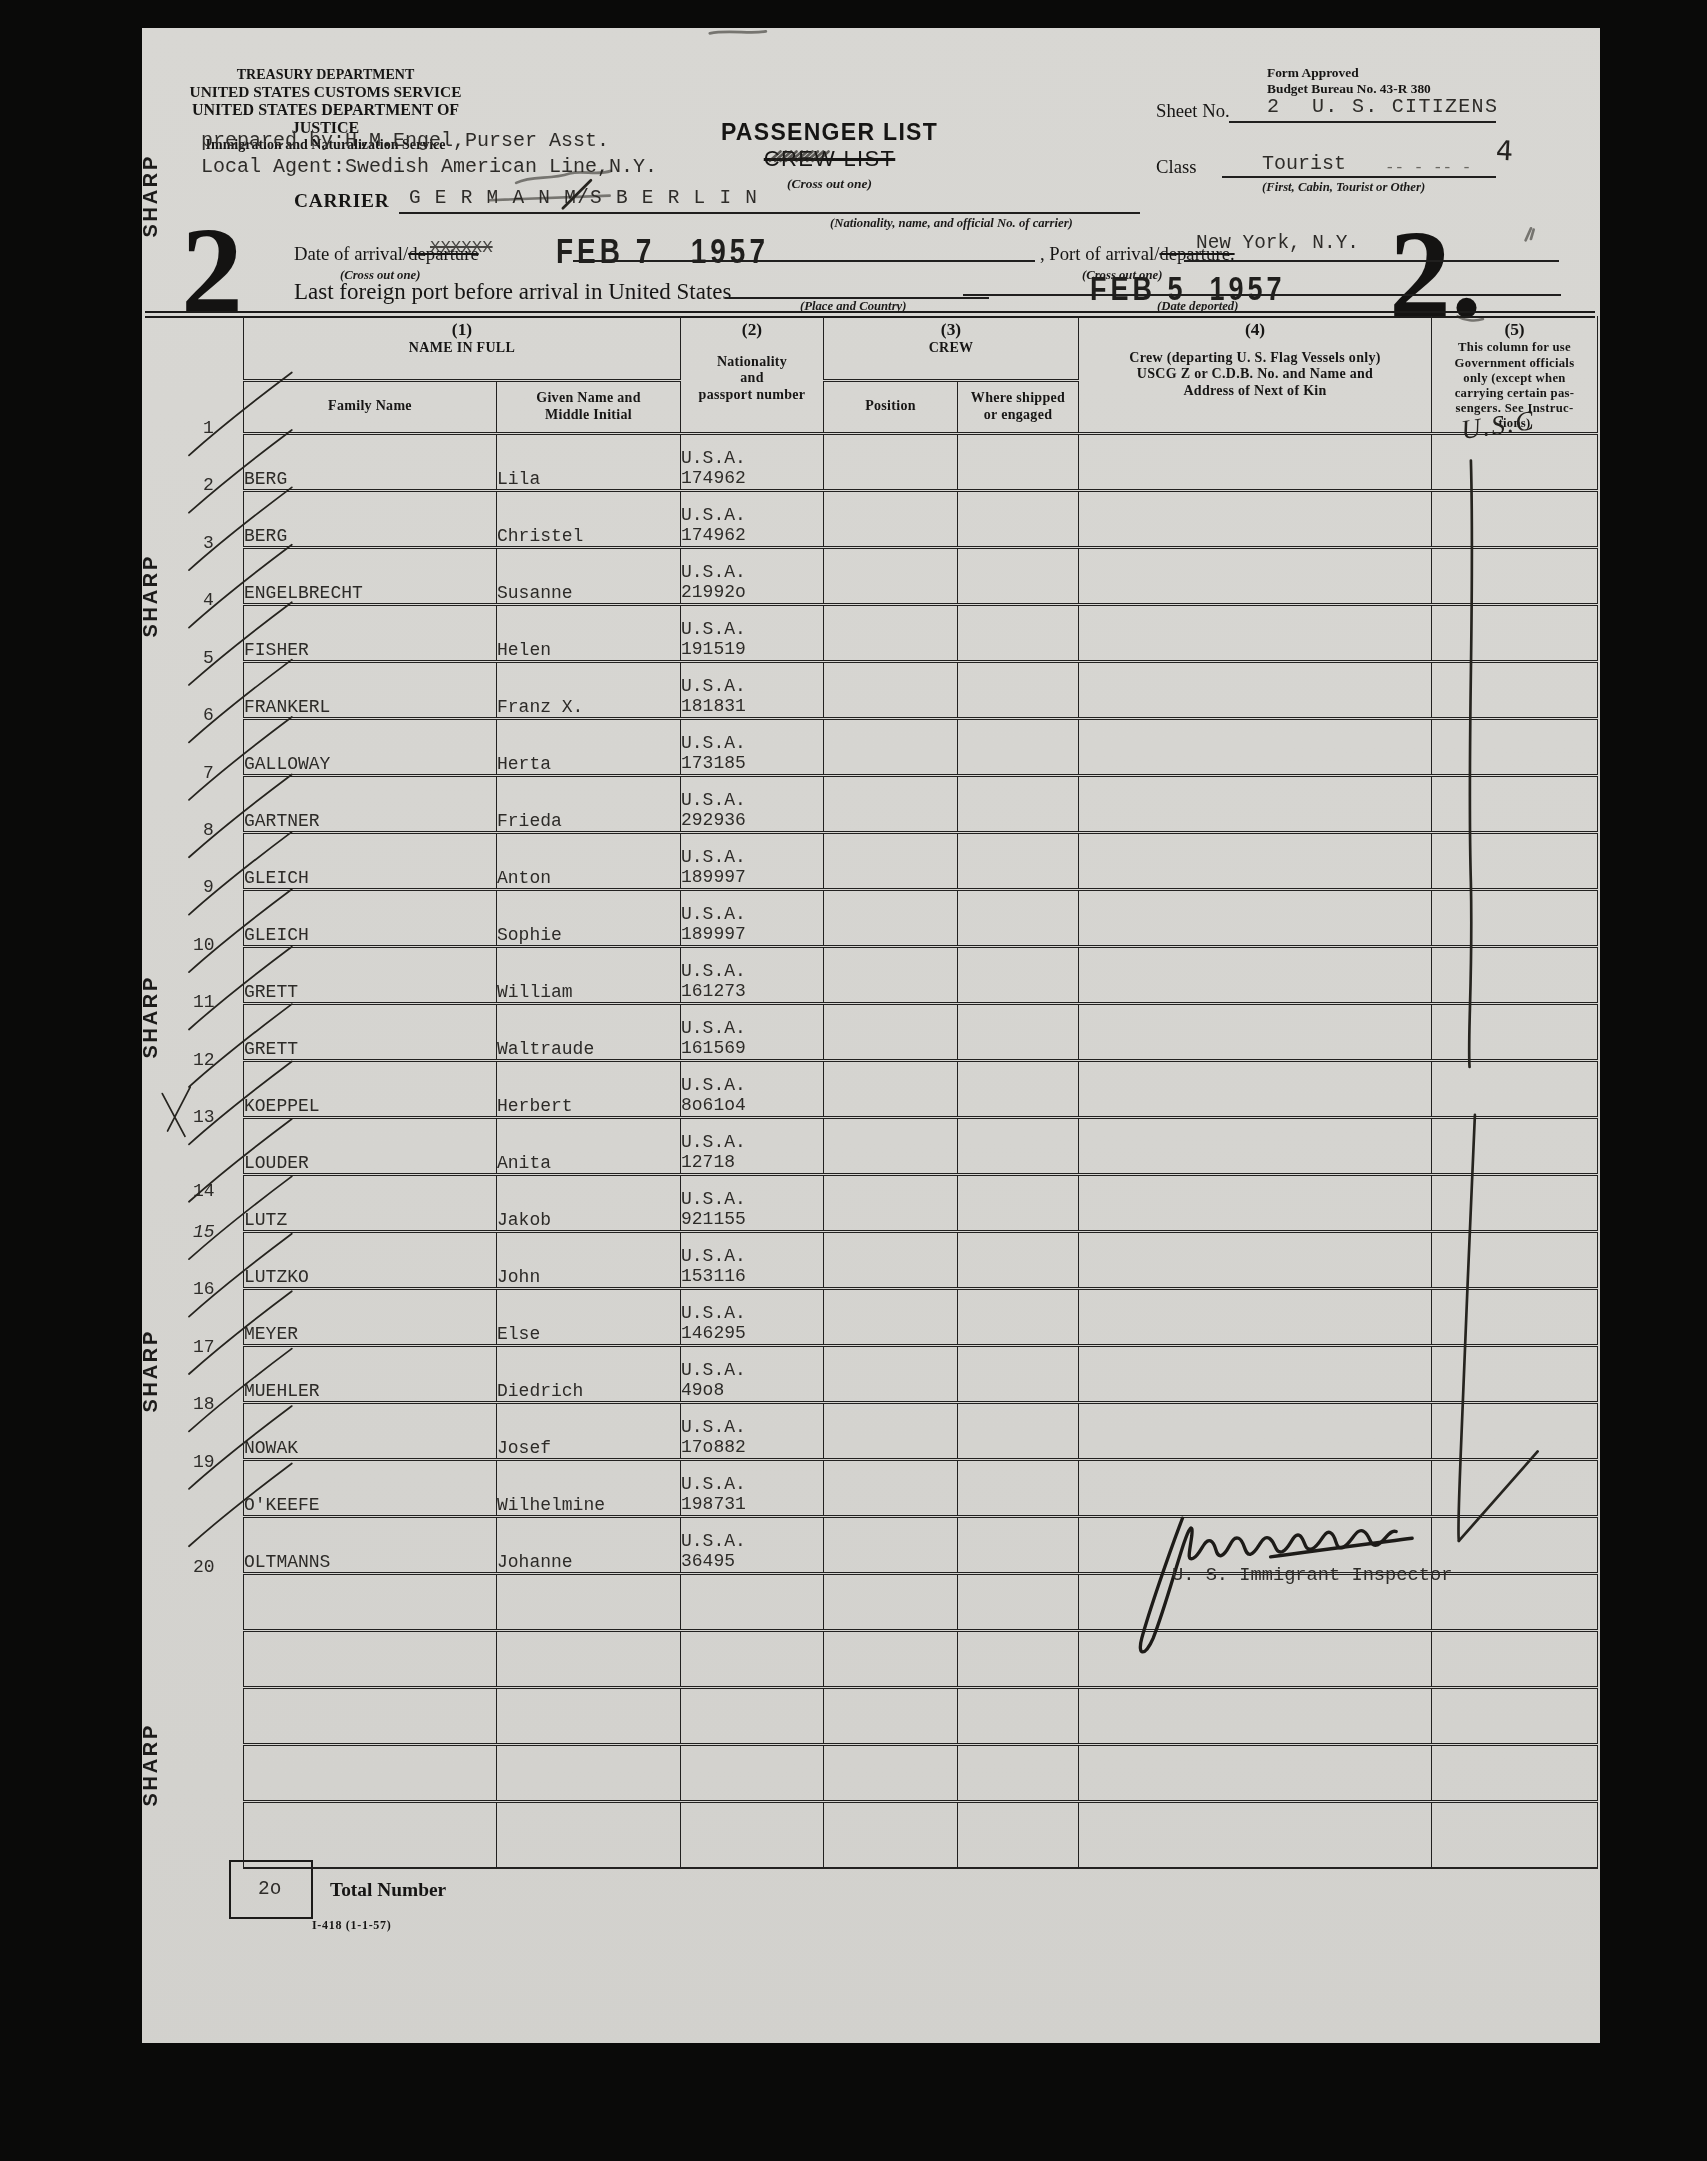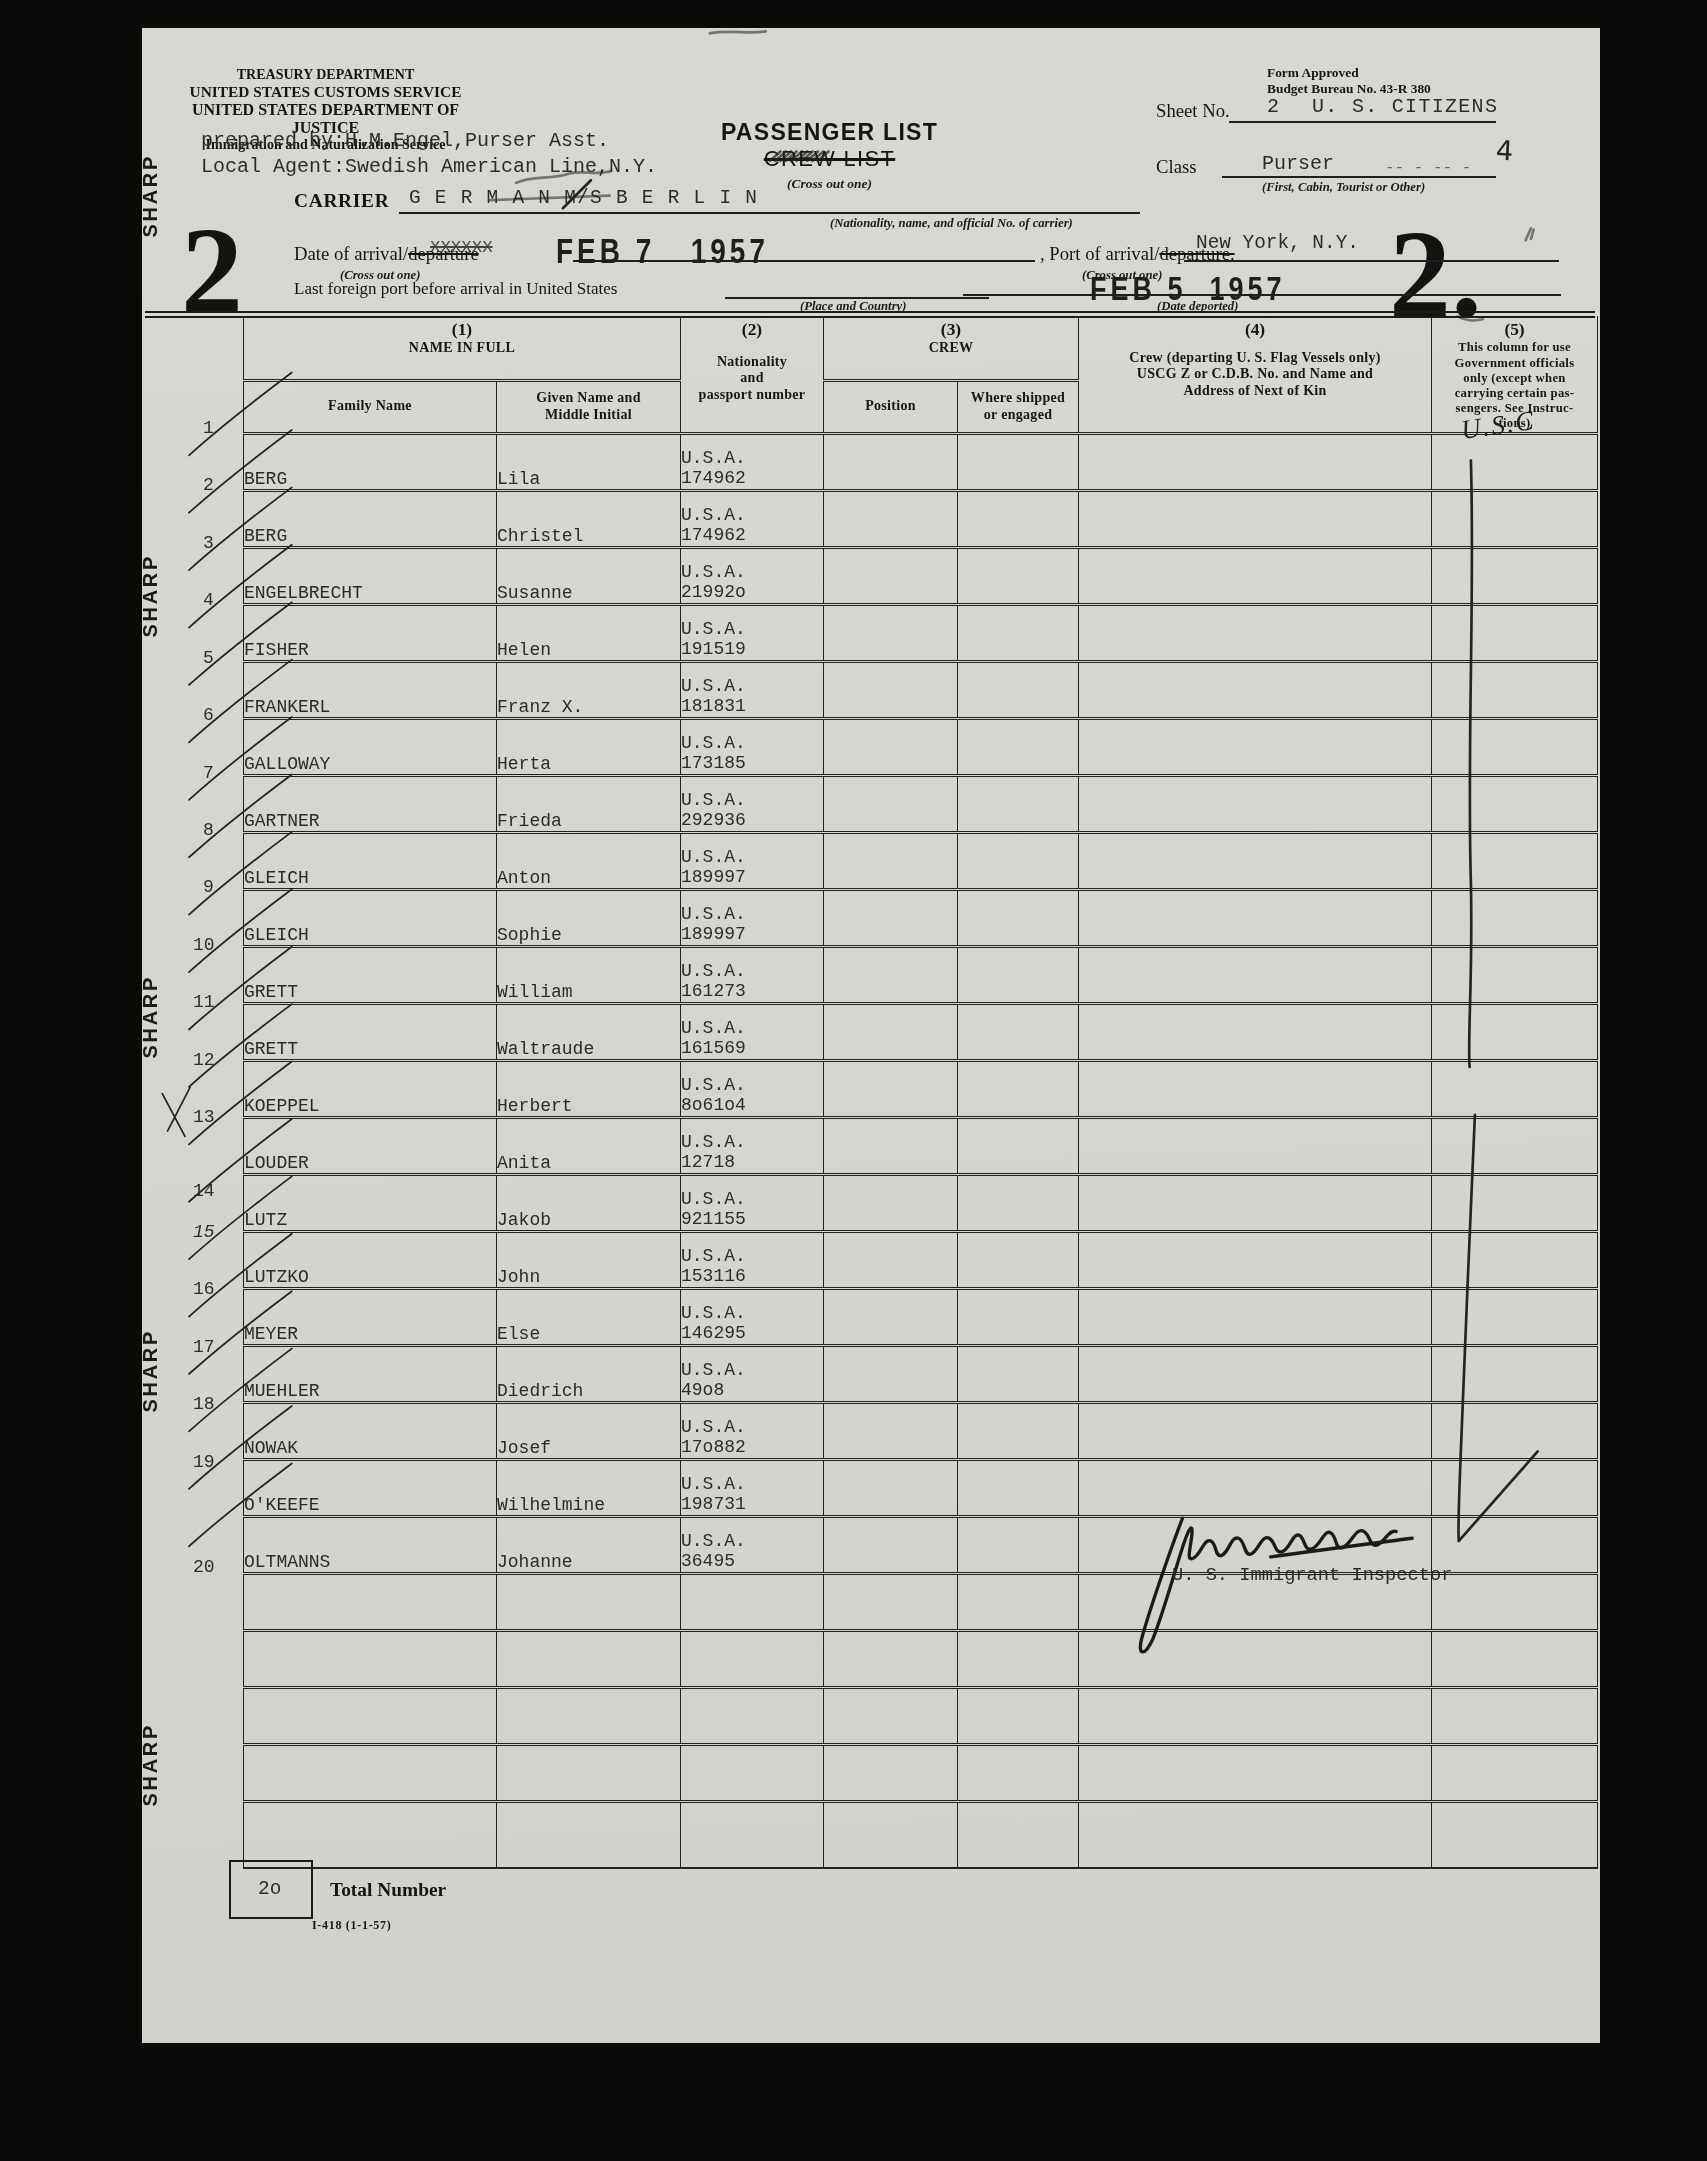--- a/index.html
+++ b/index.html
@@ -96,21 +96,21 @@
 
   <div class="abs printed bold" style="left:1125px;top:37px;font-size:13.4px">Form Approved</div>
   <div class="abs printed bold" style="left:1125px;top:53px;font-size:13.4px">Budget Bureau No. 43-R 380</div>
 
   <div class="abs printed" style="left:1014px;top:72px;font-size:18.7px">Sheet No.</div>
   <div class="abs typed" style="left:1125px;top:67px;font-size:20px">2</div>
   <div class="abs typed" style="left:1170px;top:67px;font-size:20px;letter-spacing:1.3px">U. S. CITIZENS</div>
   <div class="uline" style="left:1087px;top:93px;width:267px"></div>
 
   <div class="abs printed" style="left:1014px;top:128px;font-size:18.7px">Class</div>
-  <div class="abs typed" style="left:1120px;top:124px;font-size:20px">Purser</div>
+  <div class="abs typed" style="left:1120px;top:124px;font-size:20px">Tourist</div>
   <div class="abs typed" style="left:1243px;top:131px;font-size:16px;color:#6b6963">-- - -- -</div>
   <div class="uline" style="left:1080px;top:148px;width:274px"></div>
   <div class="abs hint" style="left:1120px;top:152px;font-size:12.7px">(First, Cabin, Tourist or Other)</div>
   <div class="abs handfour" style="left:1354px;top:107px">4</div>
 
   <div class="abs printed bold" style="left:152px;top:162px;font-size:19.4px;letter-spacing:0.7px">CARRIER</div>
   <div class="abs typed" style="left:267px;top:159px;font-size:19.4px;letter-spacing:1.3px">G E R M A N  M/S  B E R L I N</div>
   <div class="uline" style="left:257px;top:184px;width:741px"></div>
   <div class="abs hint" style="left:688px;top:188px;font-size:12.7px">(Nationality, name, and official No. of carrier)</div>
 
@@ -125,21 +125,21 @@
   <div class="abs stamp" style="left:414px;top:204px;font-size:28px">FEB 7   1957</div>
   <div class="uline" style="left:431px;top:232px;width:462px"></div>
 
   <div class="abs printed" style="left:898px;top:215px;font-size:18.7px">
     <span>, Port of arrival/</span><span class="strike">departure.</span>
   </div>
   <div class="abs hint" style="left:940px;top:240px;font-size:12.7px">(Cross out one)</div>
   <div class="abs typed" style="left:1054px;top:204px;font-size:19.4px">New York, N.Y.</div>
   <div class="uline" style="left:1042px;top:232px;width:375px"></div>
 
-  <div class="abs printed" style="left:152px;top:251px;font-size:17px">Last foreign port before arrival in United States</div>
+  <div class="abs printed" style="left:152px;top:251px;font-size:23px">Last foreign port before arrival in United States</div>
   <div class="uline" style="left:583px;top:269px;width:264px"></div>
   <div class="abs hint" style="left:658px;top:271px;font-size:12.7px">(Place and Country)</div>
   <div class="abs stamp" style="left:948px;top:243px;font-size:27px">FEB 5  1957</div>
   <div class="uline" style="left:821px;top:266px;width:598px"></div>
   <div class="abs hint" style="left:1015px;top:271px;font-size:12.7px">(Date deported)</div>
 
   <div class="dblrule" style="top:283px"></div>
 
   <table id="plist">
     <colgroup>

